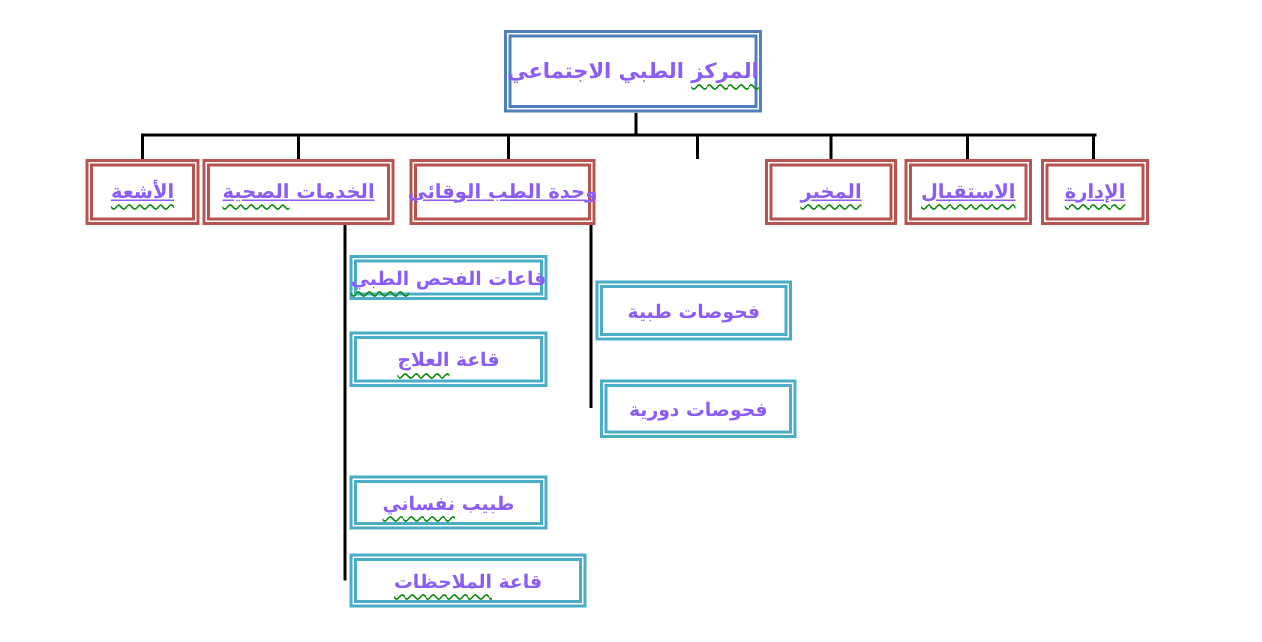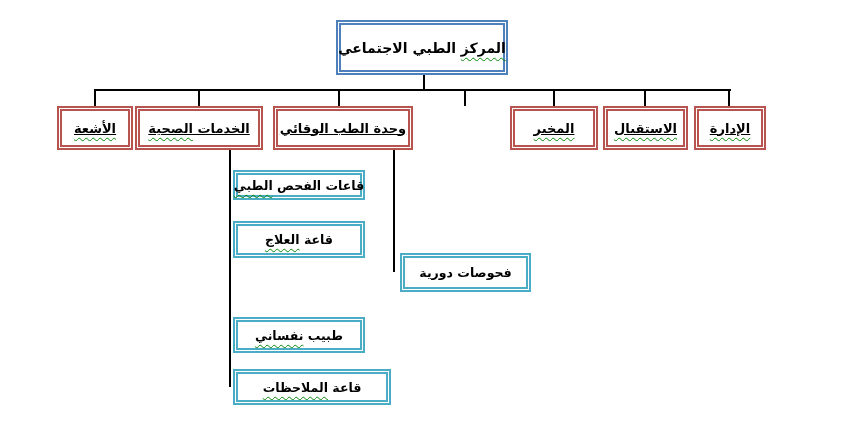--- a/index.html
+++ b/index.html
@@ -12,21 +12,21 @@
   }
   .node{
     position:absolute;
     box-sizing:border-box;
     background:#ffffff;
     display:flex;
     align-items:center;
     justify-content:center;
     text-align:center;
     font-weight:bold;
-    color:#000000;
+    color:#8b5cf6;
     padding:1px 3px;
     z-index:2;
   }
   .node.root{
     border:5px double #4E80BC;
     font-size:14px;
   }
   .node.dept{
     border:5px double #B85450;
     font-size:13px;
@@ -77,32 +77,35 @@
 
   <div class="node dept" dir="rtl" style="left:603px;top:106px;width:85px;height:44px">
     <span class="txt"><span></span><span class="sq">الاستقبال</span><span></span></span>
   </div>
 
   <div class="node dept" dir="rtl" style="left:510px;top:106px;width:88px;height:44px">
     <span class="txt"><span></span><span class="sq">المخبر</span><span></span></span>
   </div>
 
 
-  <div class="node dept" dir="rtl" style="left:273px;top:106px;width:140px;height:44px">
+  <div class="node dept" dir="rtl" style="left:273px;top:106px;width:124px;height:44px">
     <span class="txt"><span>وحدة الطب الوقائي</span><span class="sq"></span><span></span></span>
   </div>
 
   <div class="node dept" dir="rtl" style="left:135px;top:106px;width:128px;height:44px">
     <span class="txt"><span>الخدمات </span><span class="sq">الصحية</span><span></span></span>
   </div>
 
   <div class="node dept" dir="rtl" style="left:57px;top:106px;width:76px;height:44px">
     <span class="txt"><span></span><span class="sq">الأشعة</span><span></span></span>
   </div>
 
+  <div class="node leaf" dir="rtl" style="left:397px;top:187px;width:131px;height:40px">
+    <span class="txt"><span>فحوصات طبية</span><span class="sq"></span><span></span></span>
+  </div>
 
   <div class="node leaf" dir="rtl" style="left:400px;top:253px;width:131px;height:39px">
     <span class="txt"><span>فحوصات دورية</span><span class="sq"></span><span></span></span>
   </div>
 
   <div class="node leaf" dir="rtl" style="left:233px;top:170px;width:132px;height:30px">
     <span class="txt"><span>قاعات الفحص </span><span class="sq">الطبي</span><span></span></span>
   </div>
 
   <div class="node leaf" dir="rtl" style="left:233px;top:221px;width:132px;height:37px">

